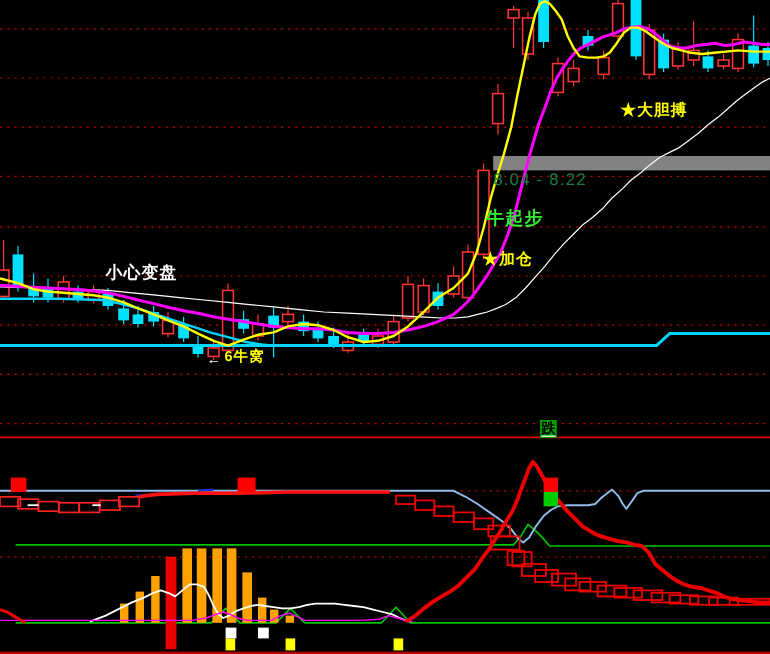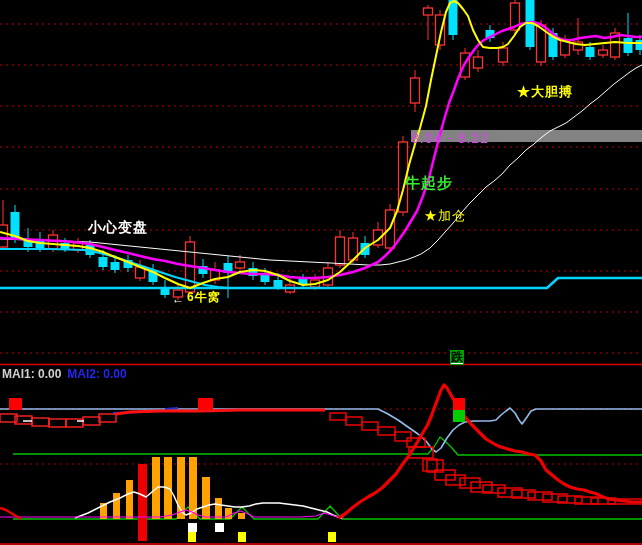--- a/index.html
+++ b/index.html
@@ -202,25 +202,22 @@
       <rect x="9" y="398" width="13" height="12" fill="#ff0000"></rect>
       <rect x="198" y="398" width="15" height="12" fill="#ff0000"></rect>
       <rect x="453" y="398" width="12" height="12" fill="#ff0000"></rect>
       <rect x="453" y="410" width="12" height="12" fill="#00cc00"></rect>
     </svg>
 
   <div class="annot" style="left: 88px; top: 220px; color: rgb(255, 255, 255); font-size: 14px; font-weight: bold;">小心变盘</div>
   <div class="annot" style="left: 172px; top: 293px; color: rgb(255, 255, 255); font-size: 12px; font-weight: normal;">←</div>
   <div class="annot" style="left: 187px; top: 291px; color: rgb(255, 255, 0); font-size: 12px; font-weight: bold;">6牛窝</div>
   <div class="annot" style="left: 405px; top: 175px; color: rgb(51, 238, 51); font-size: 15px; font-weight: bold;">牛起步</div>
-  <div class="annot" style="left: 424px; top: 209px; color: rgb(255, 255, 0); font-size: 13px; font-weight: normal;">★加仓</div>
+  <div class="annot" style="left: 402px; top: 209px; color: rgb(255, 255, 0); font-size: 13px; font-weight: bold;">★加仓</div>
   <div class="annot" style="left: 517px; top: 85px; color: rgb(255, 255, 0); font-size: 13px; font-weight: bold;">★大胆搏</div>
-  <div class="annot" style="left: 411px; top: 131px; color: #d946ef; font-size: 14px; font-weight: normal;">8.04 - 8.22</div>
+  <div class="annot" style="left: 411px; top: 142px; color: #15803d; font-size: 14px; font-weight: normal;">8.04 - 8.22</div>
 
   <div class="badge" id="fall-badge" style="left: 450px; top: 350px; background: rgb(0, 160, 0); color: rgb(0, 0, 0);">
     <span>跌</span>
     <span class="ul"></span>
   </div>
 
-  <div class="mai">
-    <span id="mai1" style="color: rgb(208, 208, 208);">MAI1: 0.00</span><span id="mai2" style="color: rgb(37, 37, 238);">MAI2: 0.00</span>
-  </div>
 </div>
 
 </body></html>

